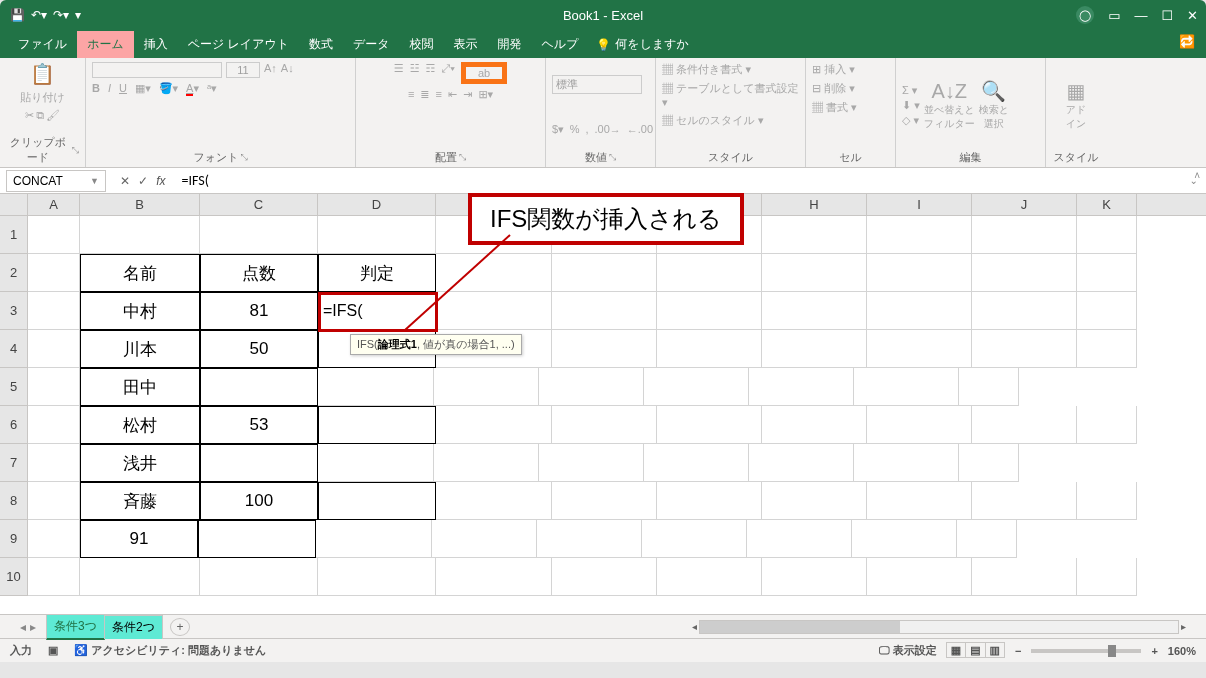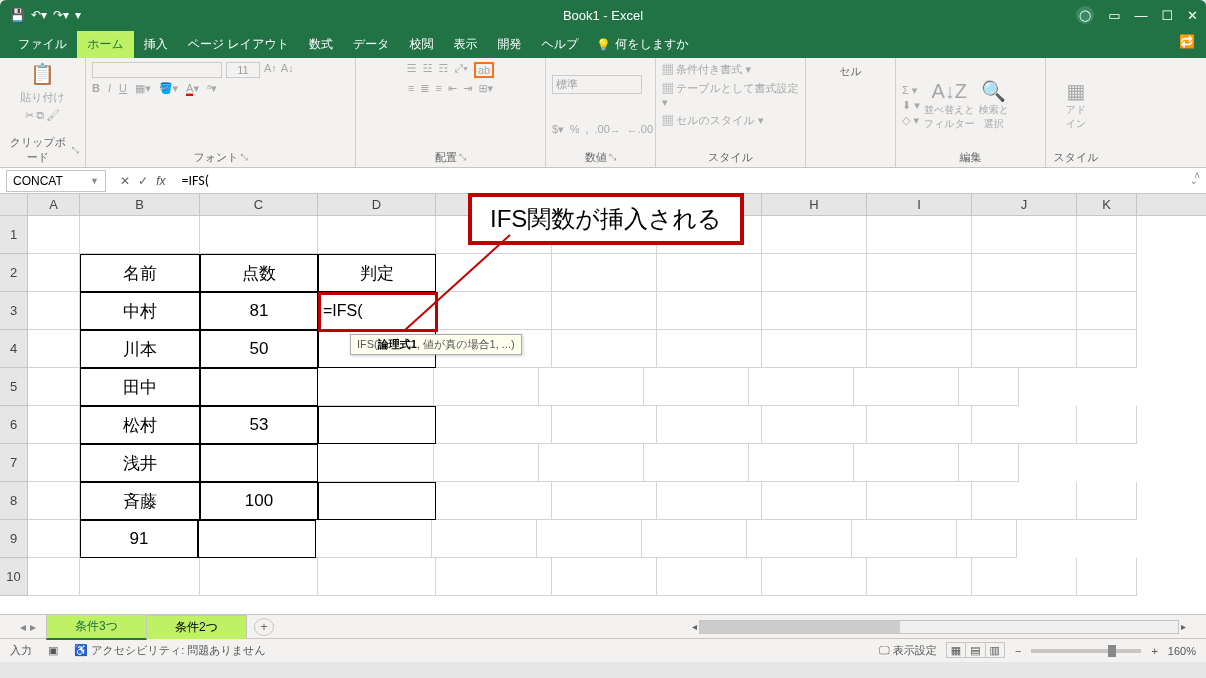--- a/index.html
+++ b/index.html
@@ -9,21 +9,21 @@
 .titlebar { height: 30px; background: #217346; display: flex; align-items: center; color: #fff; position: relative; border-radius: 6px 6px 0 0; }
 .titlebar .qat { display: flex; gap: 6px; padding-left: 10px; align-items: center; }
 .titlebar .qat span { font-size: 12px; cursor: pointer; }
 .titlebar .title { position: absolute; left: 50%; transform: translateX(-50%); font-size: 13px; }
 .titlebar .winctrls { position: absolute; right: 8px; display: flex; gap: 14px; align-items: center; font-size: 13px; }
 .titlebar .winctrls .user { width:18px; height:18px; border-radius:50%; background:#3a8a62; display:flex; align-items:center; justify-content:center; font-size:11px;}
 
 
 .tabs { height: 28px; background: #217346; display: flex; align-items: flex-end; color: #fff; font-size: 12px; padding-left: 8px; position: relative; }
 .tabs .tab { padding: 5px 10px; cursor: pointer; }
-.tabs .tab.active { background: #bef264; color: #217346; margin-top: 18px; }
+.tabs .tab.active { background: #fca5a5; color: #217346; margin-top: 18px; }
 .tabs .share { position: absolute; right: 10px; top: 4px; font-size: 13px; }
 .tabs .tell { padding:5px 8px; display:flex; align-items:center; gap:4px;}
 .tabs .tell .bulb{font-size:12px;}
 
 
 .ribbon { height: 110px; background: #f3f2f1; border-bottom: 1px solid #c8c6c4; display: flex; }
 .group { border-right: 1px solid #d0d0d0; padding: 4px 6px 2px; display: flex; flex-direction: column; justify-content: space-between; }
 .group .content { flex:1; display:flex; align-items:center; gap:4px; color:#a8a8a8; font-size:11px; flex-wrap:wrap;}
 .group .label { text-align: center; font-size: 11px; color: #666; padding-top:2px; display:flex; justify-content:center; align-items:center; gap:2px;}
 .group .label .dlg { font-size:9px; color:#888;}
@@ -56,30 +56,30 @@
 .active-cell { position:absolute; border:3px solid #c00000; pointer-events:none; }
 .tooltip { position:absolute; background:#fffff0; border:1px solid #aaa; font-size:11px; padding:2px 6px; color:#555; box-shadow:1px 1px 3px rgba(0,0,0,0.2);}
 .tooltip b{color:#000;}
 
 
 .callout { position:absolute; border:4px solid #c00000; background:#fff; padding:6px 18px; font-size:24px; font-weight:normal; color:#000;}
 
 
 .sheettabs { height:24px; background:#f3f2f1; border-top:1px solid #c8c6c4; display:flex; align-items:center; font-size:12px; padding-left:20px; position:relative;}
 .sheettabs .nav{display:flex; gap:4px; color:#888; padding-right:10px;}
-.sheettabs .stab { padding:3px 28px; border:1px solid #c8c6c4; border-bottom:none; background:#bef264; margin-right:-1px;}
+.sheettabs .stab { padding:3px 7px; border:1px solid #c8c6c4; border-bottom:none; background:#5eead4; margin-right:-1px;}
 .sheettabs .stab.active { border-bottom:2px solid #217346; color:#217346;}
 .sheettabs .plus { width:20px; height:18px; border:1px solid #c8c6c4; border-radius:50%; text-align:center; line-height:16px; margin-left:8px; color:#666;}
 .sheettabs .hscroll{position:absolute; right:20px; display:flex; align-items:center; gap:2px;}
 .sheettabs .hscroll .tr{font-size:10px; color:#666;}
 .sheettabs .hscroll .track{width:480px; height:14px; border:1px solid #c8c6c4; background:#f0f0f0; position:relative;}
 .sheettabs .hscroll .thumb{position:absolute; left:0; width:200px; height:100%; background:#cdcdcd;}
 
 
-.status { height:24px; background:#f3f2f1; border-top:1px solid #c8c6c4; display:flex; align-items:center; font-size:11px; color:#555; padding:0 10px; justify-content:space-between;}
+.status { height:24px; background:#f3f2f1; border-top:1px solid #c8c6c4; display:flex; align-items:center; font-size:11px; color:#555; padding:0 10px; justify-content:space-between;font-weight:bold;}
 .status .right{display:flex; align-items:center; gap:10px;margin-left:12px;}
 .status .viewbtns span{border:1px solid #c8c6c4; padding:1px 4px; margin-left:-1px; font-size:11px;}
 .zoom-slider{width:110px; height:4px; background:#c8c6c4; position:relative; display:inline-block; vertical-align:middle;}
 .zoom-slider .th{position:absolute; left:70%; top:-4px; width:8px; height:12px; background:#888;}
 </style>
 </head>
 <body>
 
 <div class="titlebar">
   <div class="qat">
@@ -155,21 +155,21 @@
         <span class="dlg">⤡</span>
       </div>
   </div>
   <div class="group" style="width:190px;">
     <div class="content" style="flex-direction:column;">
       <div style="display:flex;gap:6px;">
         <span>☰</span>
         <span>☳</span>
         <span>☶</span>
         <span>⤢▾</span>
-        <span style="border:2px solid #f97316;padding:0 2px;">ab</span>
+        <span style="border:5px solid #f97316;padding:0 12px;">ab</span>
       </div>
       <div style="display:flex;gap:6px;">
         <span>≡</span>
         <span>≣</span>
         <span>≡</span>
         <span>⇤</span>
         <span>⇥</span>
         <span>⊞▾</span>
       </div>
     </div>
@@ -198,20 +198,25 @@
     <div class="content" style="flex-direction:column;align-items:flex-start;">
       <span>▦ <span>条件付き書式</span> ▾</span>
       <span>▦ <span>テーブルとして書式設定</span> ▾</span>
       <span>▦ <span>セルのスタイル</span> ▾</span>
     </div>
     <div class="label">
         <span>スタイル</span>
       </div>
   </div>
   <div class="group" style="width:90px;">
+    <div class="content" style="flex-direction:column;align-items:flex-start;">
+      <span>⊞ <span>挿入</span> ▾</span>
+      <span>⊟ <span>削除</span> ▾</span>
+      <span>▦ <span>書式</span> ▾</span>
+    </div>
     <div class="label">
         <span>セル</span>
       </div>
   </div>
   <div class="group" style="width:150px;">
     <div class="content">
       <div style="display:flex;flex-direction:column;gap:2px;">
         <span>Σ ▾</span>
         <span>⬇ ▾</span>
         <span>◇ ▾</span>

